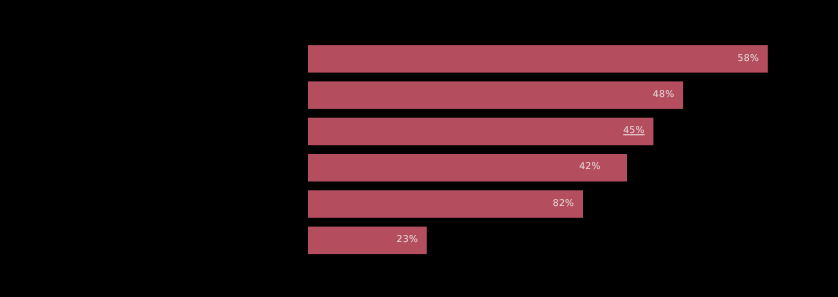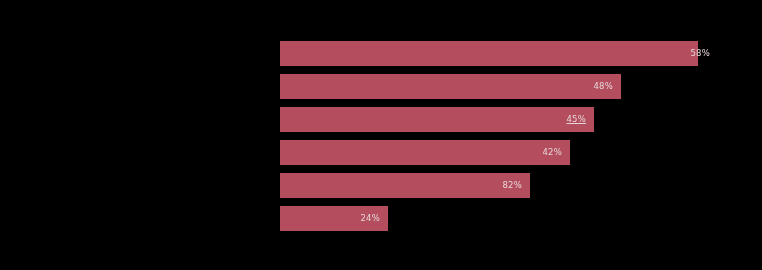--- a/index.html
+++ b/index.html
@@ -52,42 +52,42 @@
   }
 </style>
 </head>
 <body>
 
 <div id="chart-root" style="background: rgb(0, 0, 0);">
   <div class="plot-area">
 
     <div class="bar-row" style="top:41px;">
       <div class="bar" style="width: 418px; background: rgb(180, 78, 94);"></div>
-      <div class="bar-label" style="left: 280px; width: 410px; color: rgb(230, 213, 216); margin-left: 20px;">58%</div>
+      <div class="bar-label" style="left: 280px; width: 410px; color: rgb(230, 213, 216);">58%</div>
     </div>
 
     <div class="bar-row" style="top:74px;">
       <div class="bar" style="width: 341px; background: rgb(180, 78, 94);"></div>
       <div class="bar-label" style="left: 280px; width: 333px; color: rgb(230, 213, 216);">48%</div>
     </div>
 
     <div class="bar-row" style="top:107px;">
       <div class="bar" style="width: 314px; background: rgb(180, 78, 94);"></div>
       <div class="bar-label" style="left: 280px; width: 306px; color: rgb(230, 213, 216); text-decoration: underline;">45%</div>
     </div>
 
     <div class="bar-row" style="top:140px;">
       <div class="bar" style="width: 290px; background: rgb(180, 78, 94);"></div>
-      <div class="bar-label" style="left: 280px; width: 282px; color: rgb(230, 213, 216);">42%</div>
+      <div class="bar-label" style="left: 264px; width: 282px; color: rgb(230, 213, 216);">42%</div>
     </div>
 
     <div class="bar-row" style="top:173px;">
       <div class="bar" style="width: 250px; background: rgb(180, 78, 94);"></div>
       <div class="bar-label" style="left: 280px; width: 242px; color: rgb(230, 213, 216);">82%</div>
     </div>
 
     <div class="bar-row" style="top:206px;">
       <div class="bar" style="width: 108px; background: rgb(180, 78, 94);"></div>
-      <div class="bar-label" style="left: 280px; width: 100px; color: rgb(230, 213, 216);">24%</div>
+      <div class="bar-label" style="left: 280px; width: 100px; color: rgb(230, 213, 216);">23%</div>
     </div>
 
   </div>
 </div>
 
 </body></html>

